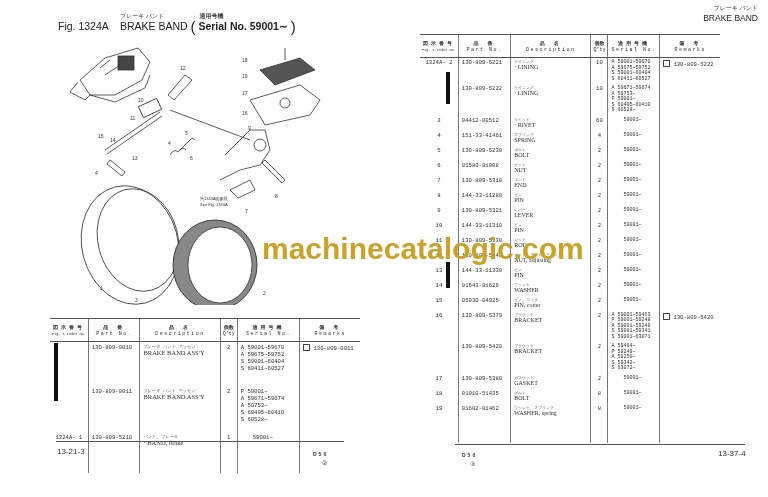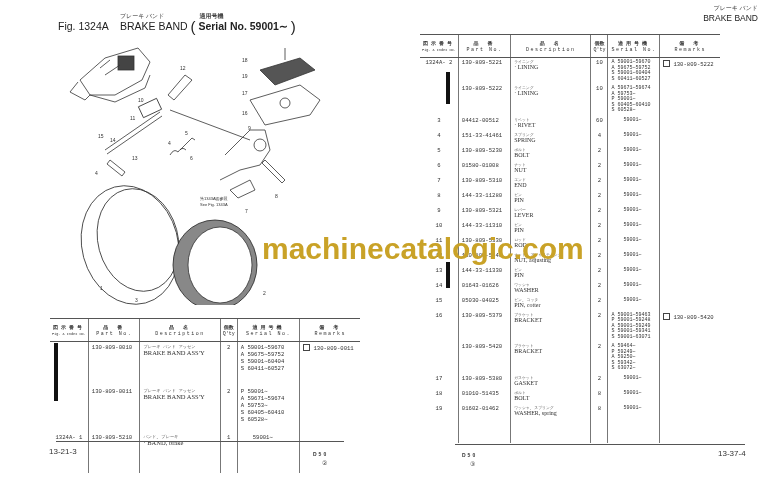--- a/index.html
+++ b/index.html
@@ -204,21 +204,21 @@
           <td style="height: 20px;"></td>
           <td style="height: 20px;"></td>
           <td style="height: 20px;"></td>
           <td style="height: 20px;"></td>
           <td style="height: 20px;"></td>
         </tr>
       </tbody>
   </table>
 
   <div class="bottom-rule" style="left:56px; top:441px; width:288px;"></div>
-  <div class="page-no" style="left:49px; top:447px;text-align:center;">13-21-3</div>
+  <div class="page-no" style="left:57px; top:447px;text-align:center;">13-21-3</div>
   <div class="model" style="left:313px; top:451px;">D50</div>
   <div class="circ" style="left:322px; top:459px;">②</div>
 </div>
 
 <div class="right-header">
   <div class="jp">ブレーキ バンド</div>
   <div class="en">BRAKE BAND</div>
 </div>
 
 <div class="black-bar" style="left:446px; top:72px; height:32px;"></div>

